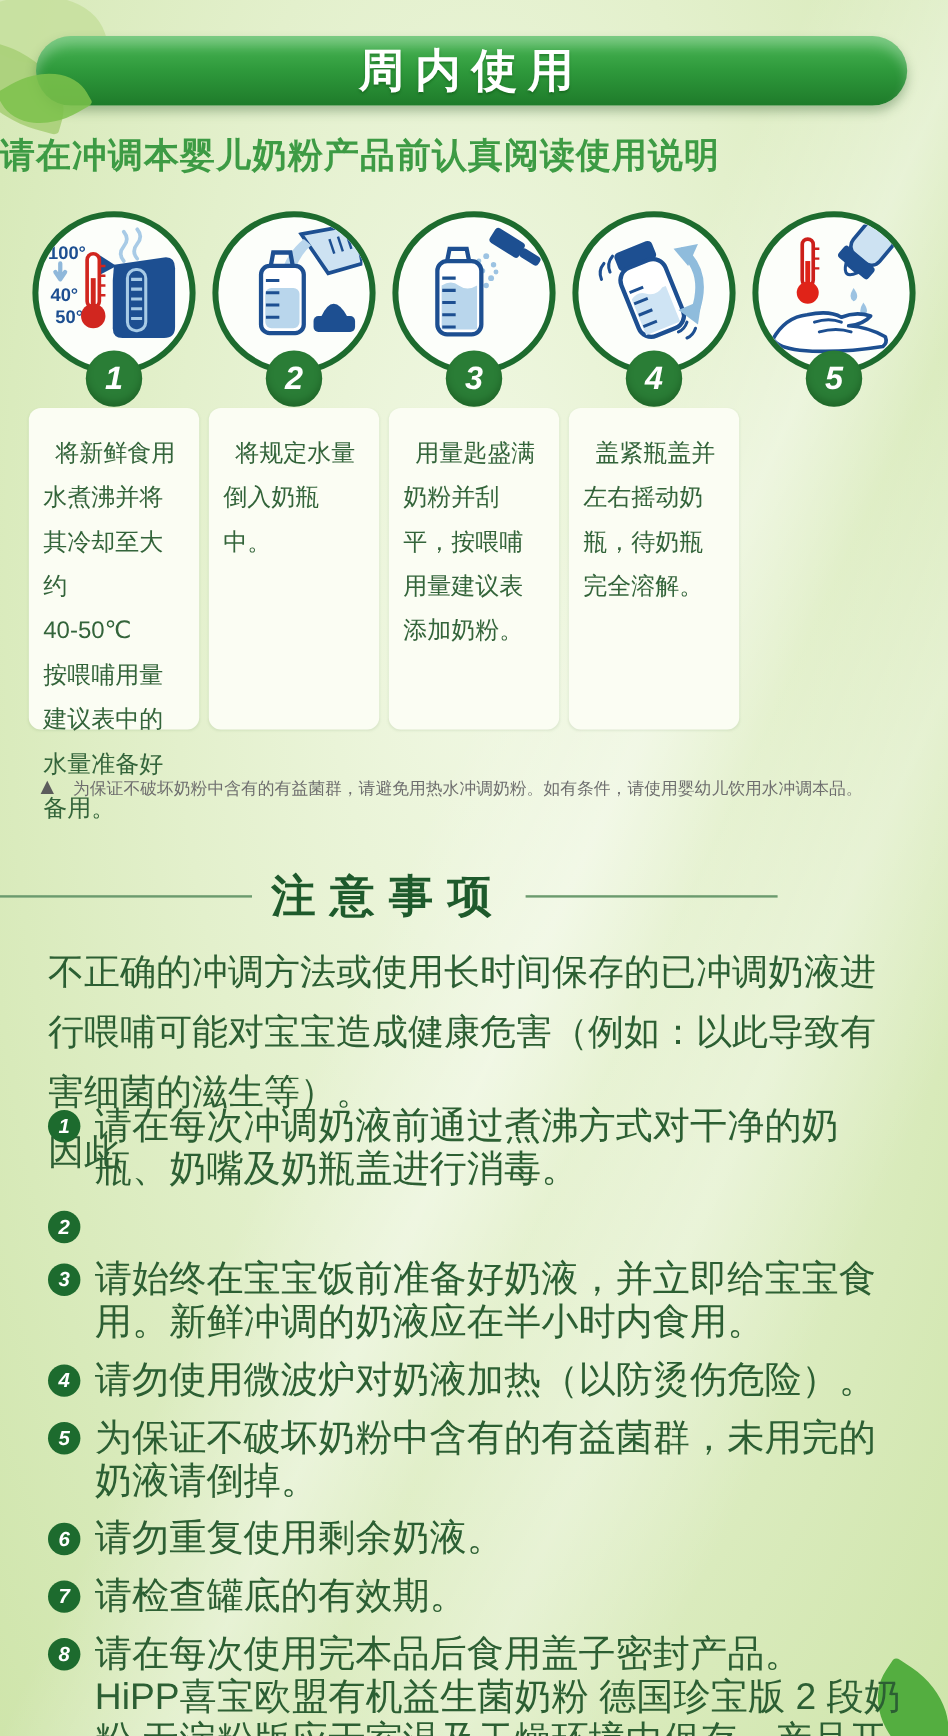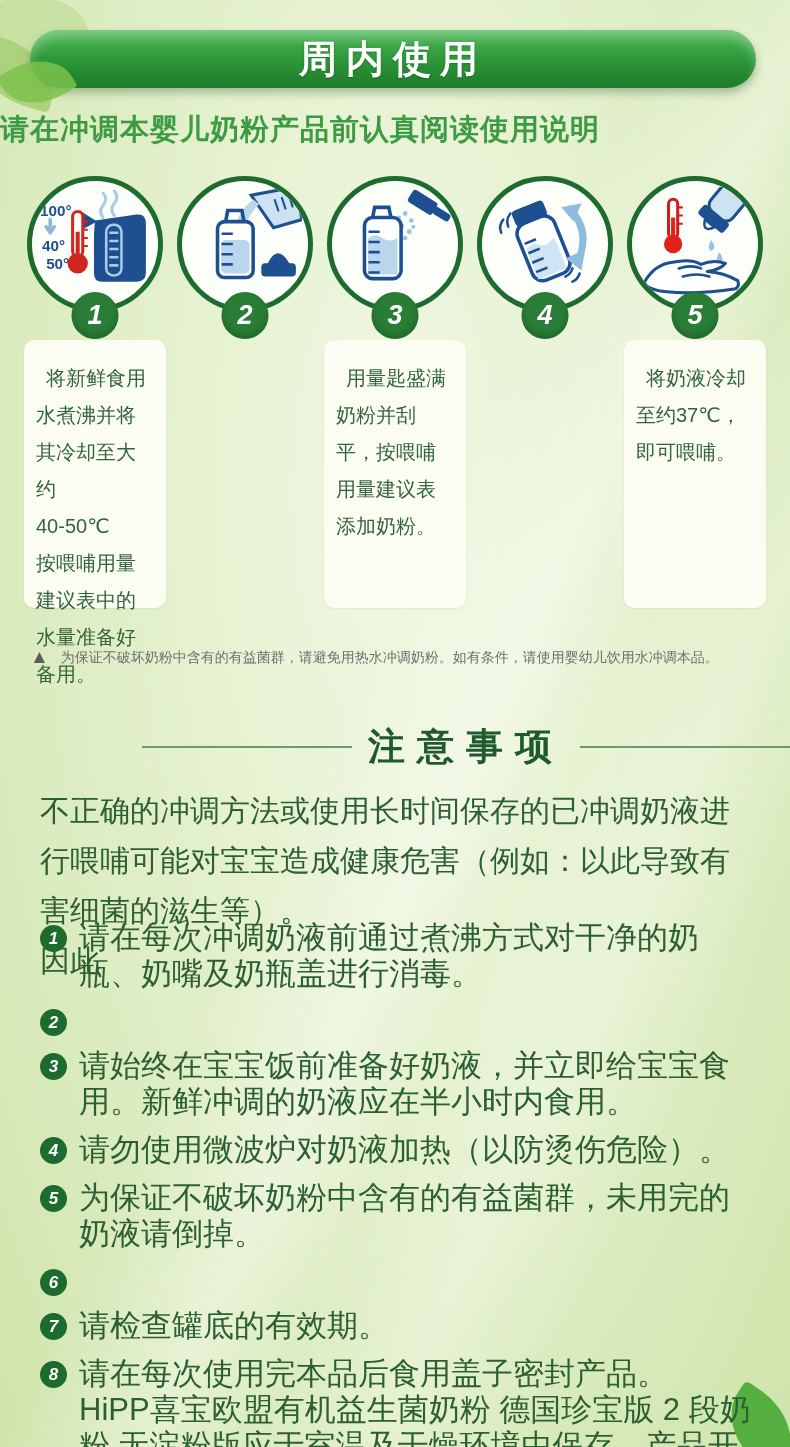--- a/index.html
+++ b/index.html
@@ -46,21 +46,21 @@
     margin-top:28px; width:100%; height:268px; background:#fbfdf3; border-radius:10px;
     padding:20px 12px; font-size:20px; line-height:37px; color:#33643a;
     white-space:pre-line; text-indent:.5em; box-shadow:0 1px 2px rgba(90,130,80,.12);
   }
 
   .warning { position:absolute; top:636px; left:30px; width:730px; display:flex; gap:12px; }
   .warn-tri { color:#5c5c5c; font-size:19px; line-height:42px; flex:0 0 auto; }
   .warn-text { font-size:14px; line-height:42px; color:#6e6e6e; }
 
   .notice-header { position:absolute; top:722px; left:0; width:100%;
-    display:flex; align-items:center; justify-content:flex-end; gap:16px; }
+    display:flex; align-items:center; justify-content:flex-start; gap:16px; }
   .notice-line { width:210px; height:2px; background:#6b9b6e; }
   .notice-title { font-size:37px; font-weight:bold; color:#1e5a2c; letter-spacing:12px; }
 
   .intro { position:absolute; top:786px; left:40px; width:712px;
     font-size:30px; line-height:50px; color:#2c5f33; white-space:pre-line; }
 
   .notice-list { position:absolute; top:920px; left:40px; width:716px; }
   .list-item { display:flex; gap:12px; margin-bottom:12px; }
   .num-badge { flex:0 0 27px; width:27px; height:27px; margin-top:5px; border-radius:50%;
     background:#1d6b2e; color:#fff; font-size:17px; font-weight:bold; font-style:italic;
@@ -140,20 +140,21 @@
               <line x1="33" y1="46" x2="44" y2="46"></line>
               <line x1="33" y1="56" x2="44" y2="56"></line>
               <line x1="33" y1="66" x2="44" y2="66"></line>
               <line x1="33" y1="76" x2="44" y2="76"></line>
             </g>
           <path d="M78 76 q10 -22 22 0 z" fill="#1d4f91"></path>
           <rect x="72" y="75" width="34" height="13" rx="4" fill="#1d4f91"></rect>
         </svg>
       </div>
       <div class="step-badge">2</div>
+      <div class="step-box">将规定水量倒入奶瓶中。</div>
     </div>
 
     <div class="step-col">
       <div class="step-circle">
         <svg viewBox="0 0 112 112" width="114" height="114">
           <g transform="rotate(32 86 18)">
             <rect x="68" y="10" width="28" height="14" rx="3" fill="#1d4f91"></rect>
             <rect x="95" y="13" width="18" height="8" rx="3" fill="#1d4f91"></rect>
           </g>
           <g fill="#9cc3e2">
@@ -201,20 +202,21 @@
           <path d="M95 62 L92 82 L76 70 Z" fill="#8fbcdc"></path>
           <g stroke="#1d4f91" stroke-width="2.5" fill="none" stroke-linecap="round">
             <path d="M22 26 q-5 6 -2 13"></path>
               <path d="M15 32 q-5 6 -2 13"></path>
             <path d="M76 88 q5 -2 7 -8"></path>
               <path d="M83 93 q5 -2 7 -8"></path>
           </g>
         </svg>
       </div>
       <div class="step-badge">4</div>
+      <div class="step-box">盖紧瓶盖并左右摇动奶瓶，待奶瓶完全溶解。</div>
     </div>
 
     <div class="step-col">
       <div class="step-circle">
         <svg viewBox="0 0 112 112" width="114" height="114">
           <g transform="rotate(40 82 22)">
             <rect x="68" y="-4" width="28" height="34" rx="9" fill="#cde2f2" stroke="#1d4f91" stroke-width="3"></rect>
             <rect x="66" y="28" width="32" height="12" rx="3" fill="#1d4f91"></rect>
             <path d="M76 40 q6 12 12 0 z" fill="#ffffff" stroke="#1d4f91" stroke-width="2.5"></path>
           </g>
@@ -226,21 +228,20 @@
           <g stroke="#cc1f1a" stroke-width="2">
               <line x1="39" y1="20" x2="44" y2="20"></line>
               <line x1="39" y1="28" x2="44" y2="28"></line>
               <line x1="39" y1="36" x2="44" y2="36"></line>
             </g>
           <path d="M6 94 Q16 76 34 74 Q52 70 62 76 Q74 71 86 75 Q80 82 68 83 Q84 84 98 92 Q100 97 96 100 Q58 106 28 103 Q10 101 6 94 Z" fill="#ffffff" stroke="#1d4f91" stroke-width="3" stroke-linejoin="round"></path>
           <path d="M40 80 q12 -4 22 0 M44 88 q14 -4 26 0" fill="none" stroke="#1d4f91" stroke-width="2.5" stroke-linecap="round"></path>
         </svg>
       </div>
       <div class="step-badge">5</div>
-      <div class="step-box">将奶液冷却至约37℃，即可喂哺。</div>
     </div>
 
   </div>
 
   <div class="warning">
     <span class="warn-tri">▲</span>
     <span class="warn-text">为保证不破坏奶粉中含有的有益菌群，请避免用热水冲调奶粉。如有条件，请使用婴幼儿饮用水冲调本品。</span>
   </div>
 
   <div class="notice-header">
@@ -267,20 +268,21 @@
     <div class="list-item">
       <span class="num-badge">4</span>
       <div class="item-text">请勿使用微波炉对奶液加热（以防烫伤危险）。</div>
     </div>
     <div class="list-item">
       <span class="num-badge">5</span>
       <div class="item-text">为保证不破坏奶粉中含有的有益菌群，未用完的奶液请倒掉。</div>
     </div>
     <div class="list-item">
       <span class="num-badge">6</span>
+      <div class="item-text">请勿重复使用剩余奶液。</div>
     </div>
     <div class="list-item">
       <span class="num-badge">7</span>
       <div class="item-text">请检查罐底的有效期。</div>
     </div>
     <div class="list-item">
       <span class="num-badge">8</span>
       <div class="item-text">请在每次使用完本品后食用盖子密封产品。
 HiPP喜宝欧盟有机益生菌奶粉 德国珍宝版 2 段奶粉 无淀粉版应于室温及干燥环境中保存，产品开封后应在 3 周内使用。</div>
     </div>

